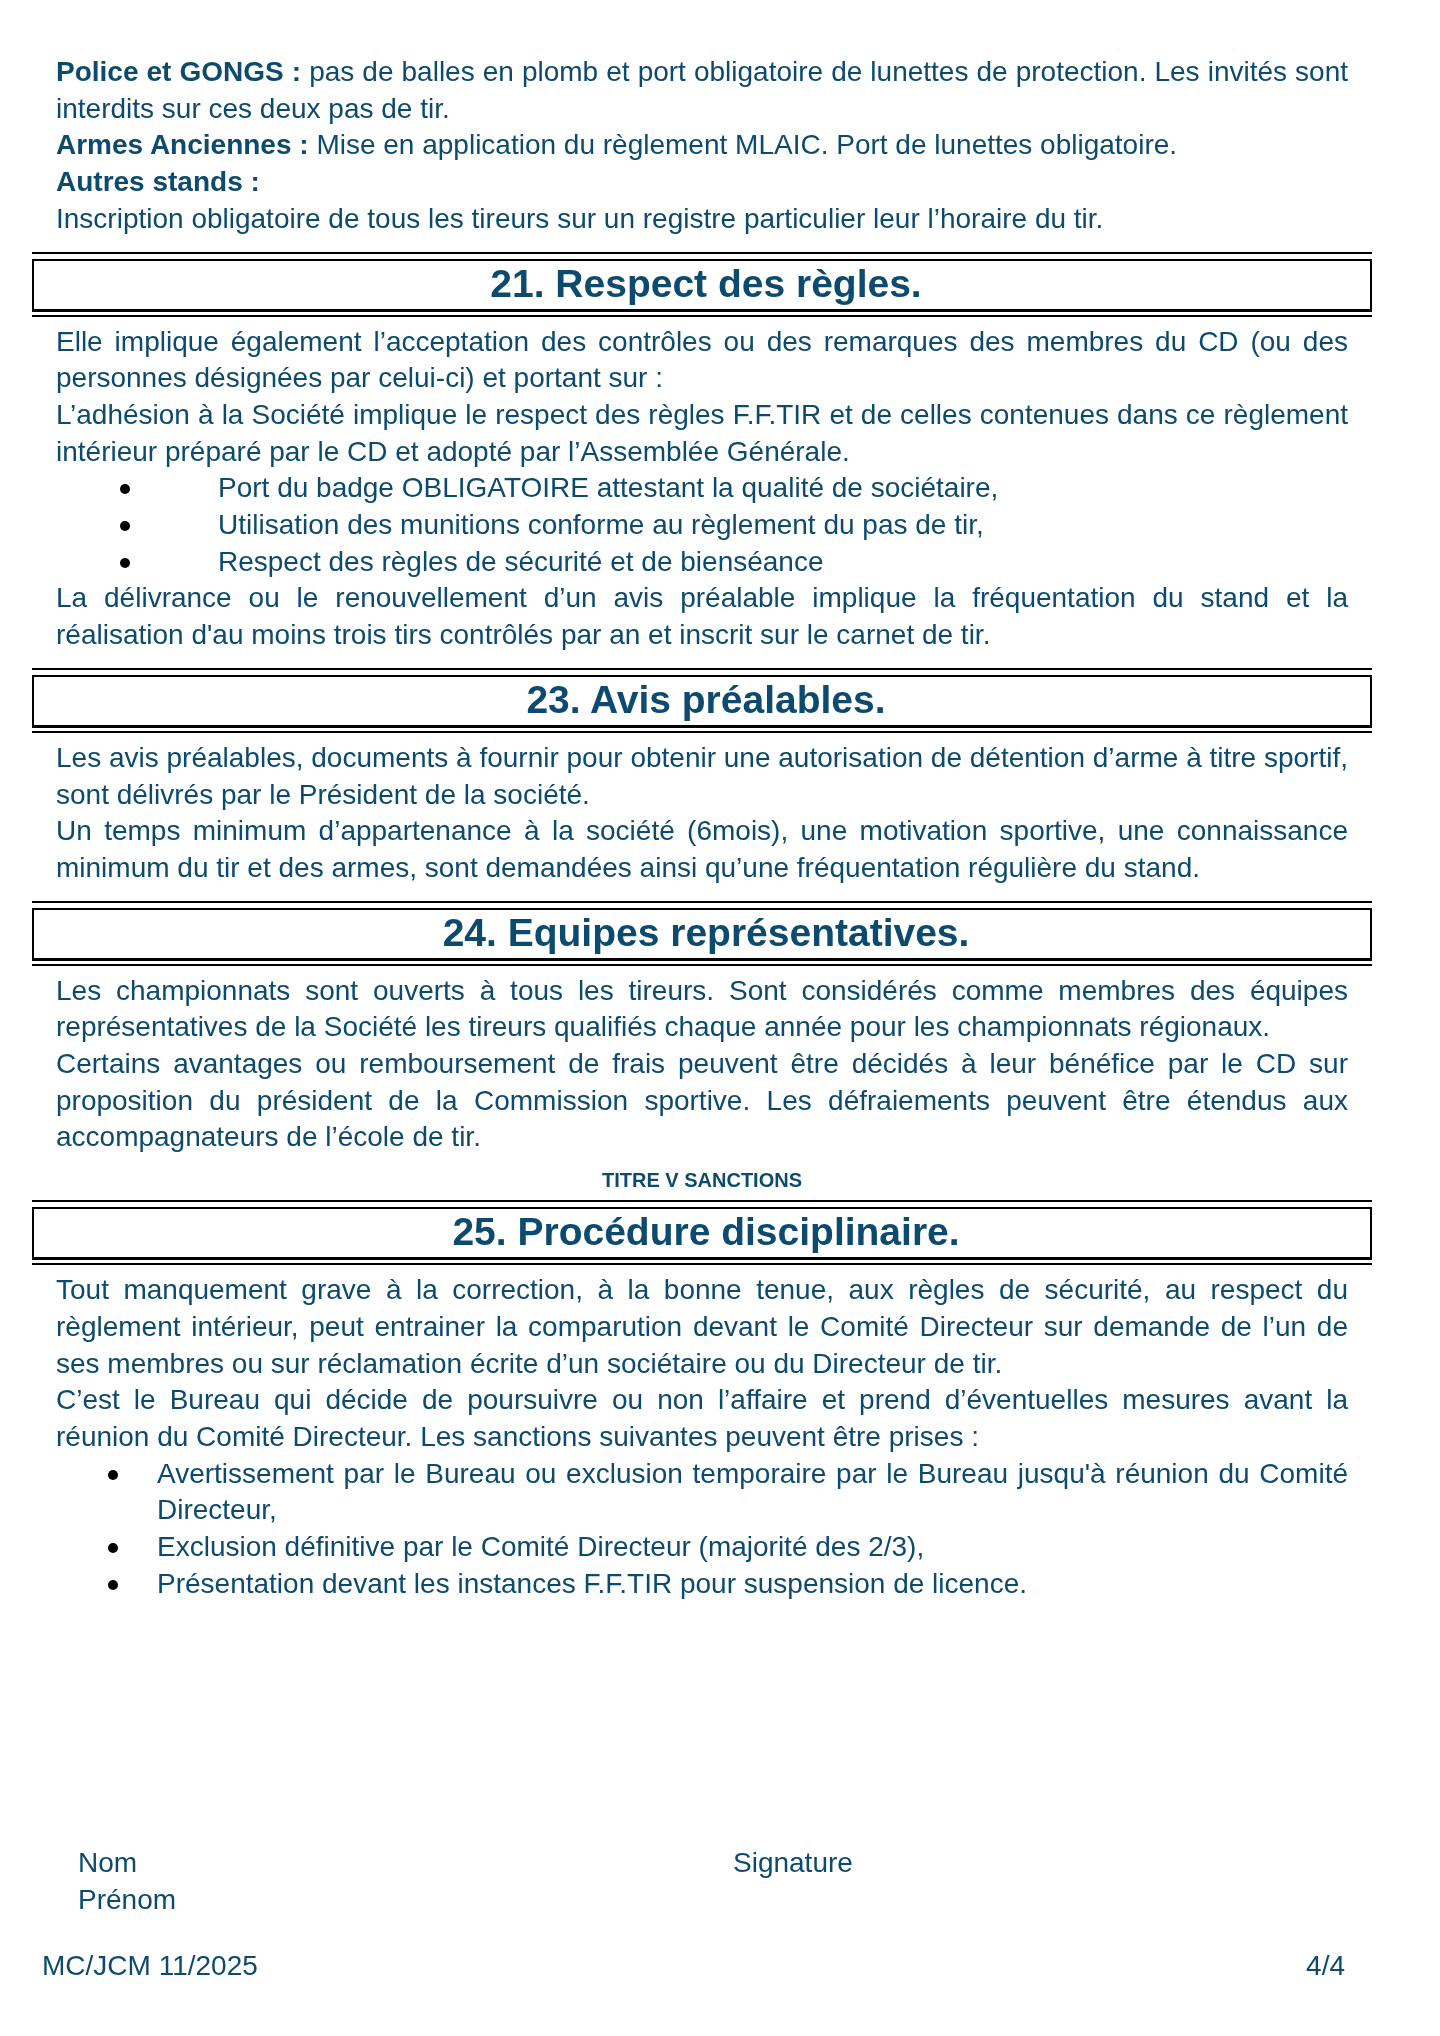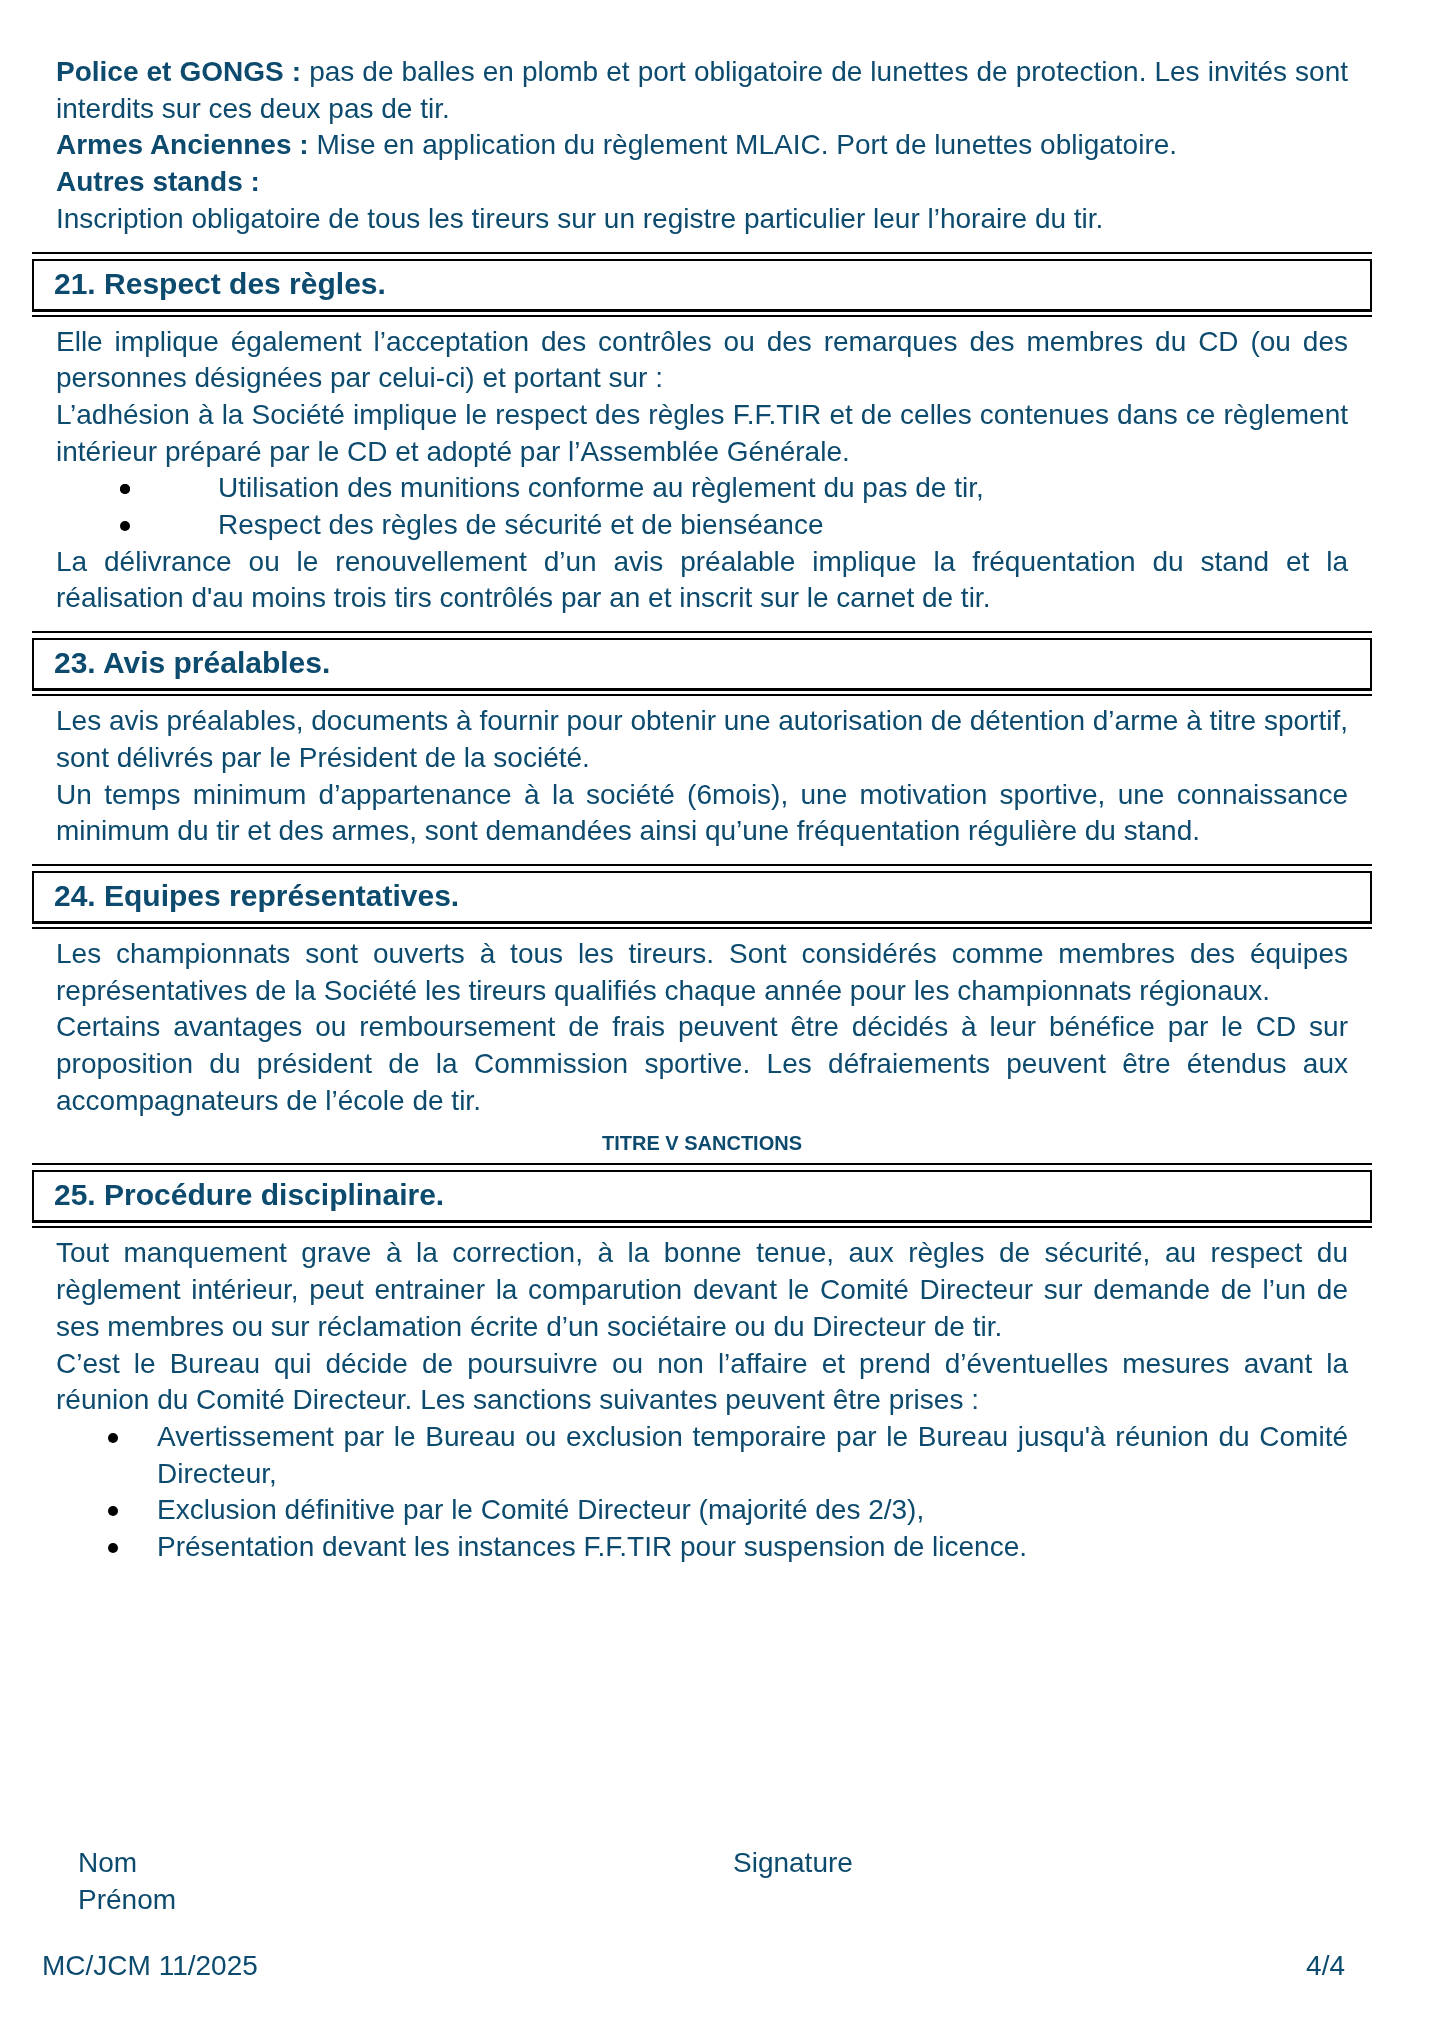--- a/index.html
+++ b/index.html
@@ -30,21 +30,21 @@
   }
   .section-box::before{
     content:"";position:absolute;left:-2px;right:-2px;top:-9px;
     border-top:2px solid #000;
   }
   .section-box::after{
     content:"";position:absolute;left:-2px;right:-2px;bottom:-8px;
     border-bottom:2px solid #000;
   }
   .section-box h2{
-    margin:0;font-size:30px;line-height:38px;font-weight:bold;
+    margin:0;font-size:39px;line-height:38px;font-weight:bold;text-align:center;
   }
 
   ul{margin:0;padding:0;list-style:none;}
   li{position:relative;text-align:justify;}
   .list-a li{padding-left:162px;}
   .list-a .dot{left:64px;}
   .list-b li{padding-left:101px;}
   .list-b .dot{left:52px;}
   .dot{
     position:absolute;top:14px;
@@ -75,21 +75,21 @@
   <p><b>Armes Anciennes :</b><span> Mise en application du règlement MLAIC. Port de lunettes obligatoire.</span></p>
   <p><b>Autres stands :</b><span></span></p>
   <p><b></b><span>Inscription obligatoire de tous les tireurs sur un registre particulier leur l’horaire du tir.</span></p>
 
   <div class="section-box">
     <h2>21. Respect des règles.</h2>
   </div>
   <p>Elle implique également l’acceptation des contrôles ou des remarques des membres du CD (ou des personnes désignées par celui-ci) et portant sur :</p>
   <p>L’adhésion à la Société implique le respect des règles F.F.TIR et de celles contenues dans ce règlement intérieur préparé par le CD et adopté par l’Assemblée Générale.</p>
   <ul class="list-a">
-    <li><span class="dot"></span></li>
+    <li><span class="dot"></span><span>Port du badge OBLIGATOIRE attestant la qualité de sociétaire,</span></li>
     <li><span class="dot"></span><span>Utilisation des munitions conforme au règlement du pas de tir,</span></li>
     <li><span class="dot"></span><span>Respect des règles de sécurité et de bienséance</span></li>
   </ul>
 
   <p>La délivrance ou le renouvellement d’un avis préalable implique la fréquentation du stand et la réalisation d'au moins trois tirs contrôlés par an et inscrit sur le carnet de tir.</p>
 
   <div class="section-box">
     <h2>23. Avis préalables.</h2>
   </div>
   <p>Les avis préalables, documents à fournir pour obtenir une autorisation de détention d’arme à titre sportif, sont délivrés par le Président de la société.</p>

